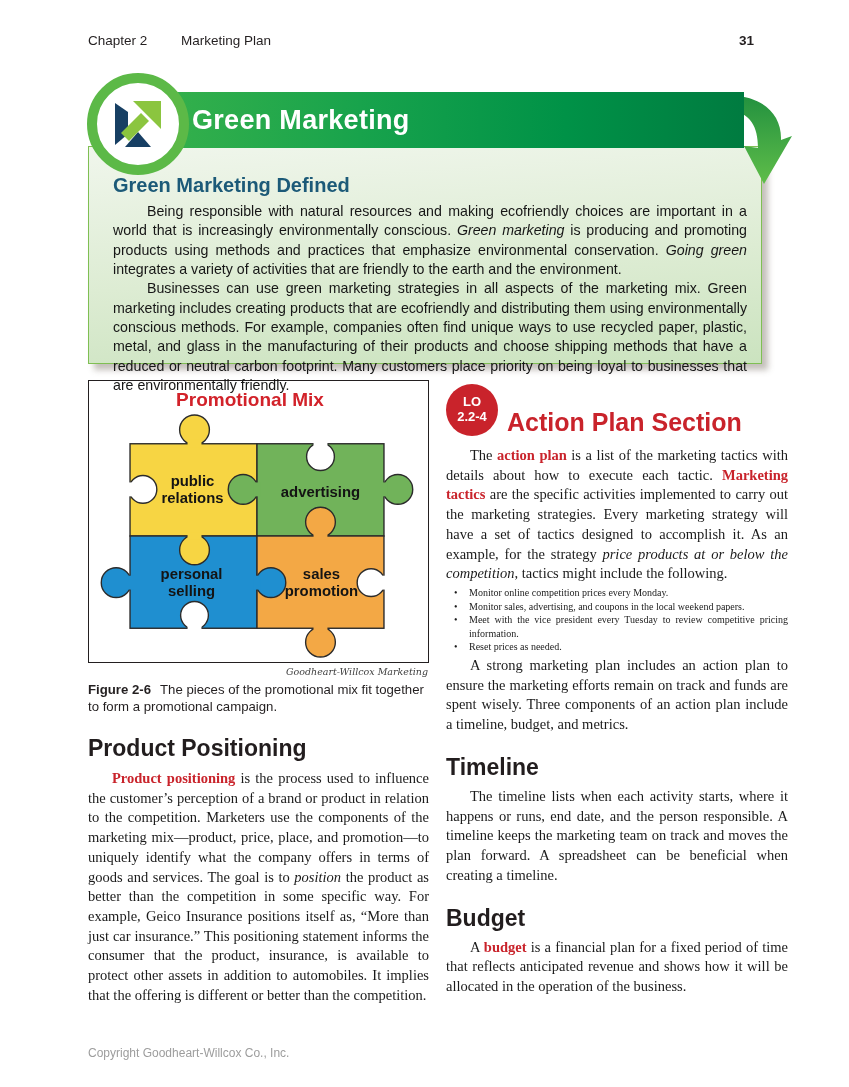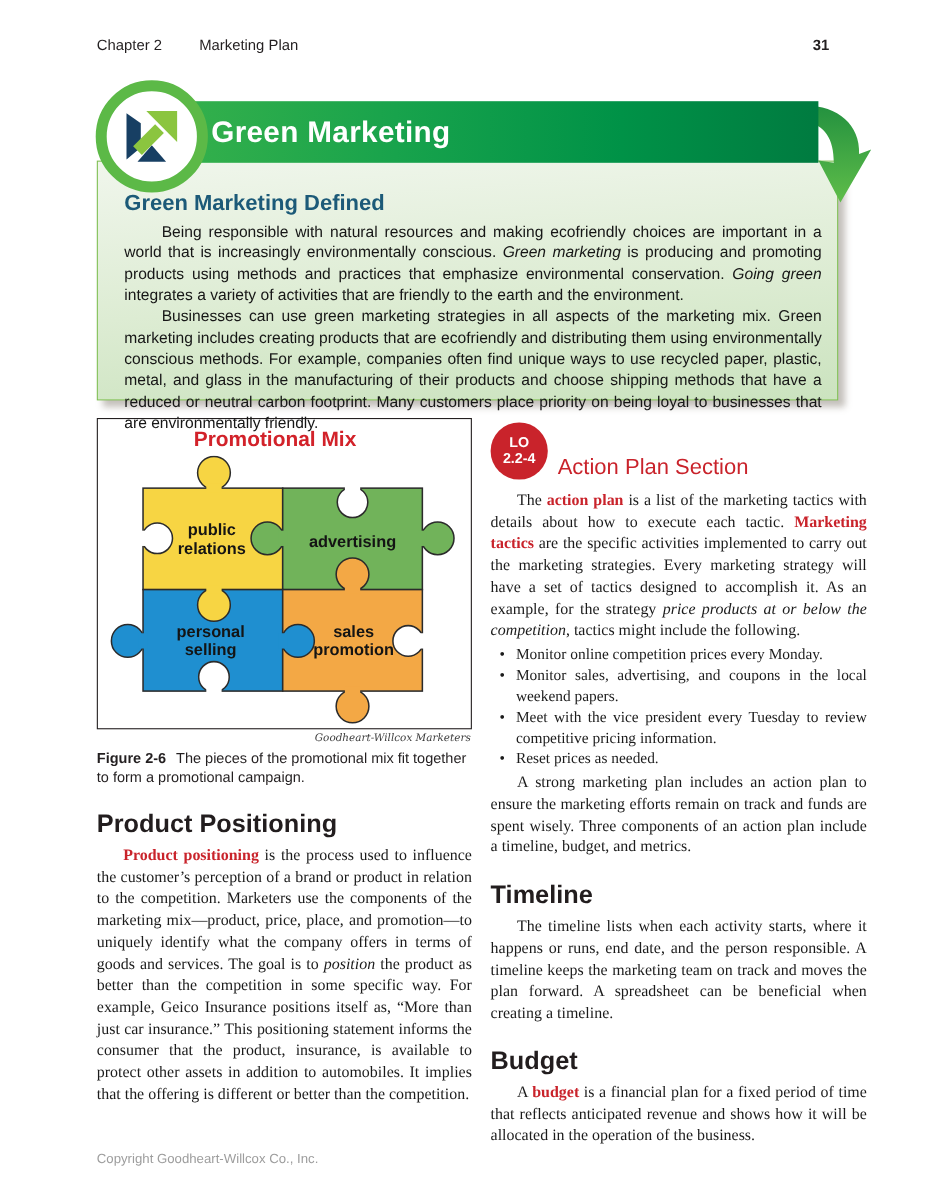--- a/index.html
+++ b/index.html
@@ -58,24 +58,24 @@
   .col-right .h2{margin-bottom:8px;}
   .body-p{font-family:"Liberation Serif",serif;font-size:14.5px;line-height:1.36;color:#1b1b1b;
           text-align:justify;margin:0;text-indent:24px;}
   .term{color:var(--red);font-weight:bold;}
 
   
   .ap-header{display:flex;align-items:flex-end;margin:4px 0 10px 0;}
   .lo-badge{width:52px;height:52px;border-radius:50%;background:var(--red);color:#fff;
      display:flex;flex-direction:column;align-items:center;justify-content:center;
      font-weight:bold;font-size:13px;line-height:1.15;flex:0 0 auto;}
-  .ap-title{font-size:20px;font-weight:normal;color:var(--red);margin:0 0 1px 9px;line-height:1;}
+  .ap-title{font-size:25px;font-weight:bold;color:var(--red);margin:0 0 1px 9px;line-height:1;}
 
   ul.tactics{list-style:none;margin:2px 0 2px 0;padding:0;}
-  ul.tactics li{position:relative;font-family:"Liberation Serif",serif;font-size:14px;line-height:1.36;
+  ul.tactics li{position:relative;font-family:"Liberation Serif",serif;font-size:10px;line-height:1.36;
      color:#1b1b1b;margin-left:8px;padding-left:15px;text-align:justify;}
   ul.tactics li::before{content:"\2022";position:absolute;left:0;top:0;}
 </style>
 </head>
 <body>
 
 <div class="page">
 
   <div class="runhead">
     <span class="chap">Chapter 2</span>
@@ -156,21 +156,21 @@
 
         <text x="101" y="73">public</text>
         <text x="101" y="90">relations</text>
         <text x="230" y="84">advertising</text>
         <text x="100" y="166">personal</text>
         <text x="100" y="183">selling</text>
         <text x="231" y="166">sales</text>
         <text x="231" y="183">promotion</text>
       </svg>
     </div>
-    <div class="fig-credit">Goodheart-Willcox Marketers</div>
+    <div class="fig-credit">Goodheart-Willcox Marketing</div>
     <div class="fig-caption">
       <span class="cap-label">Figure 2-6</span><span>The pieces of the promotional mix fit together to form a promotional campaign.</span>
     </div>
 
     <div class="h2">Product Positioning</div>
     <p class="body-p"><span class="term">Product positioning</span><span> is the process used to influence the customer’s perception of a brand or product in relation to the competition. Marketers use the components of the marketing mix—product, price, place, and promotion—to uniquely identify what the company offers in terms of goods and services. The goal is to </span><i>position</i><span> the product as better than the competition in some specific way. For example, Geico Insurance positions itself as, “More than just car insurance.” This positioning statement informs the consumer that the product, insurance, is available to protect other assets in addition to automobiles. It implies that the offering is different or better than the competition.</span></p>
   </div>
 
   <div class="col-right">
 

